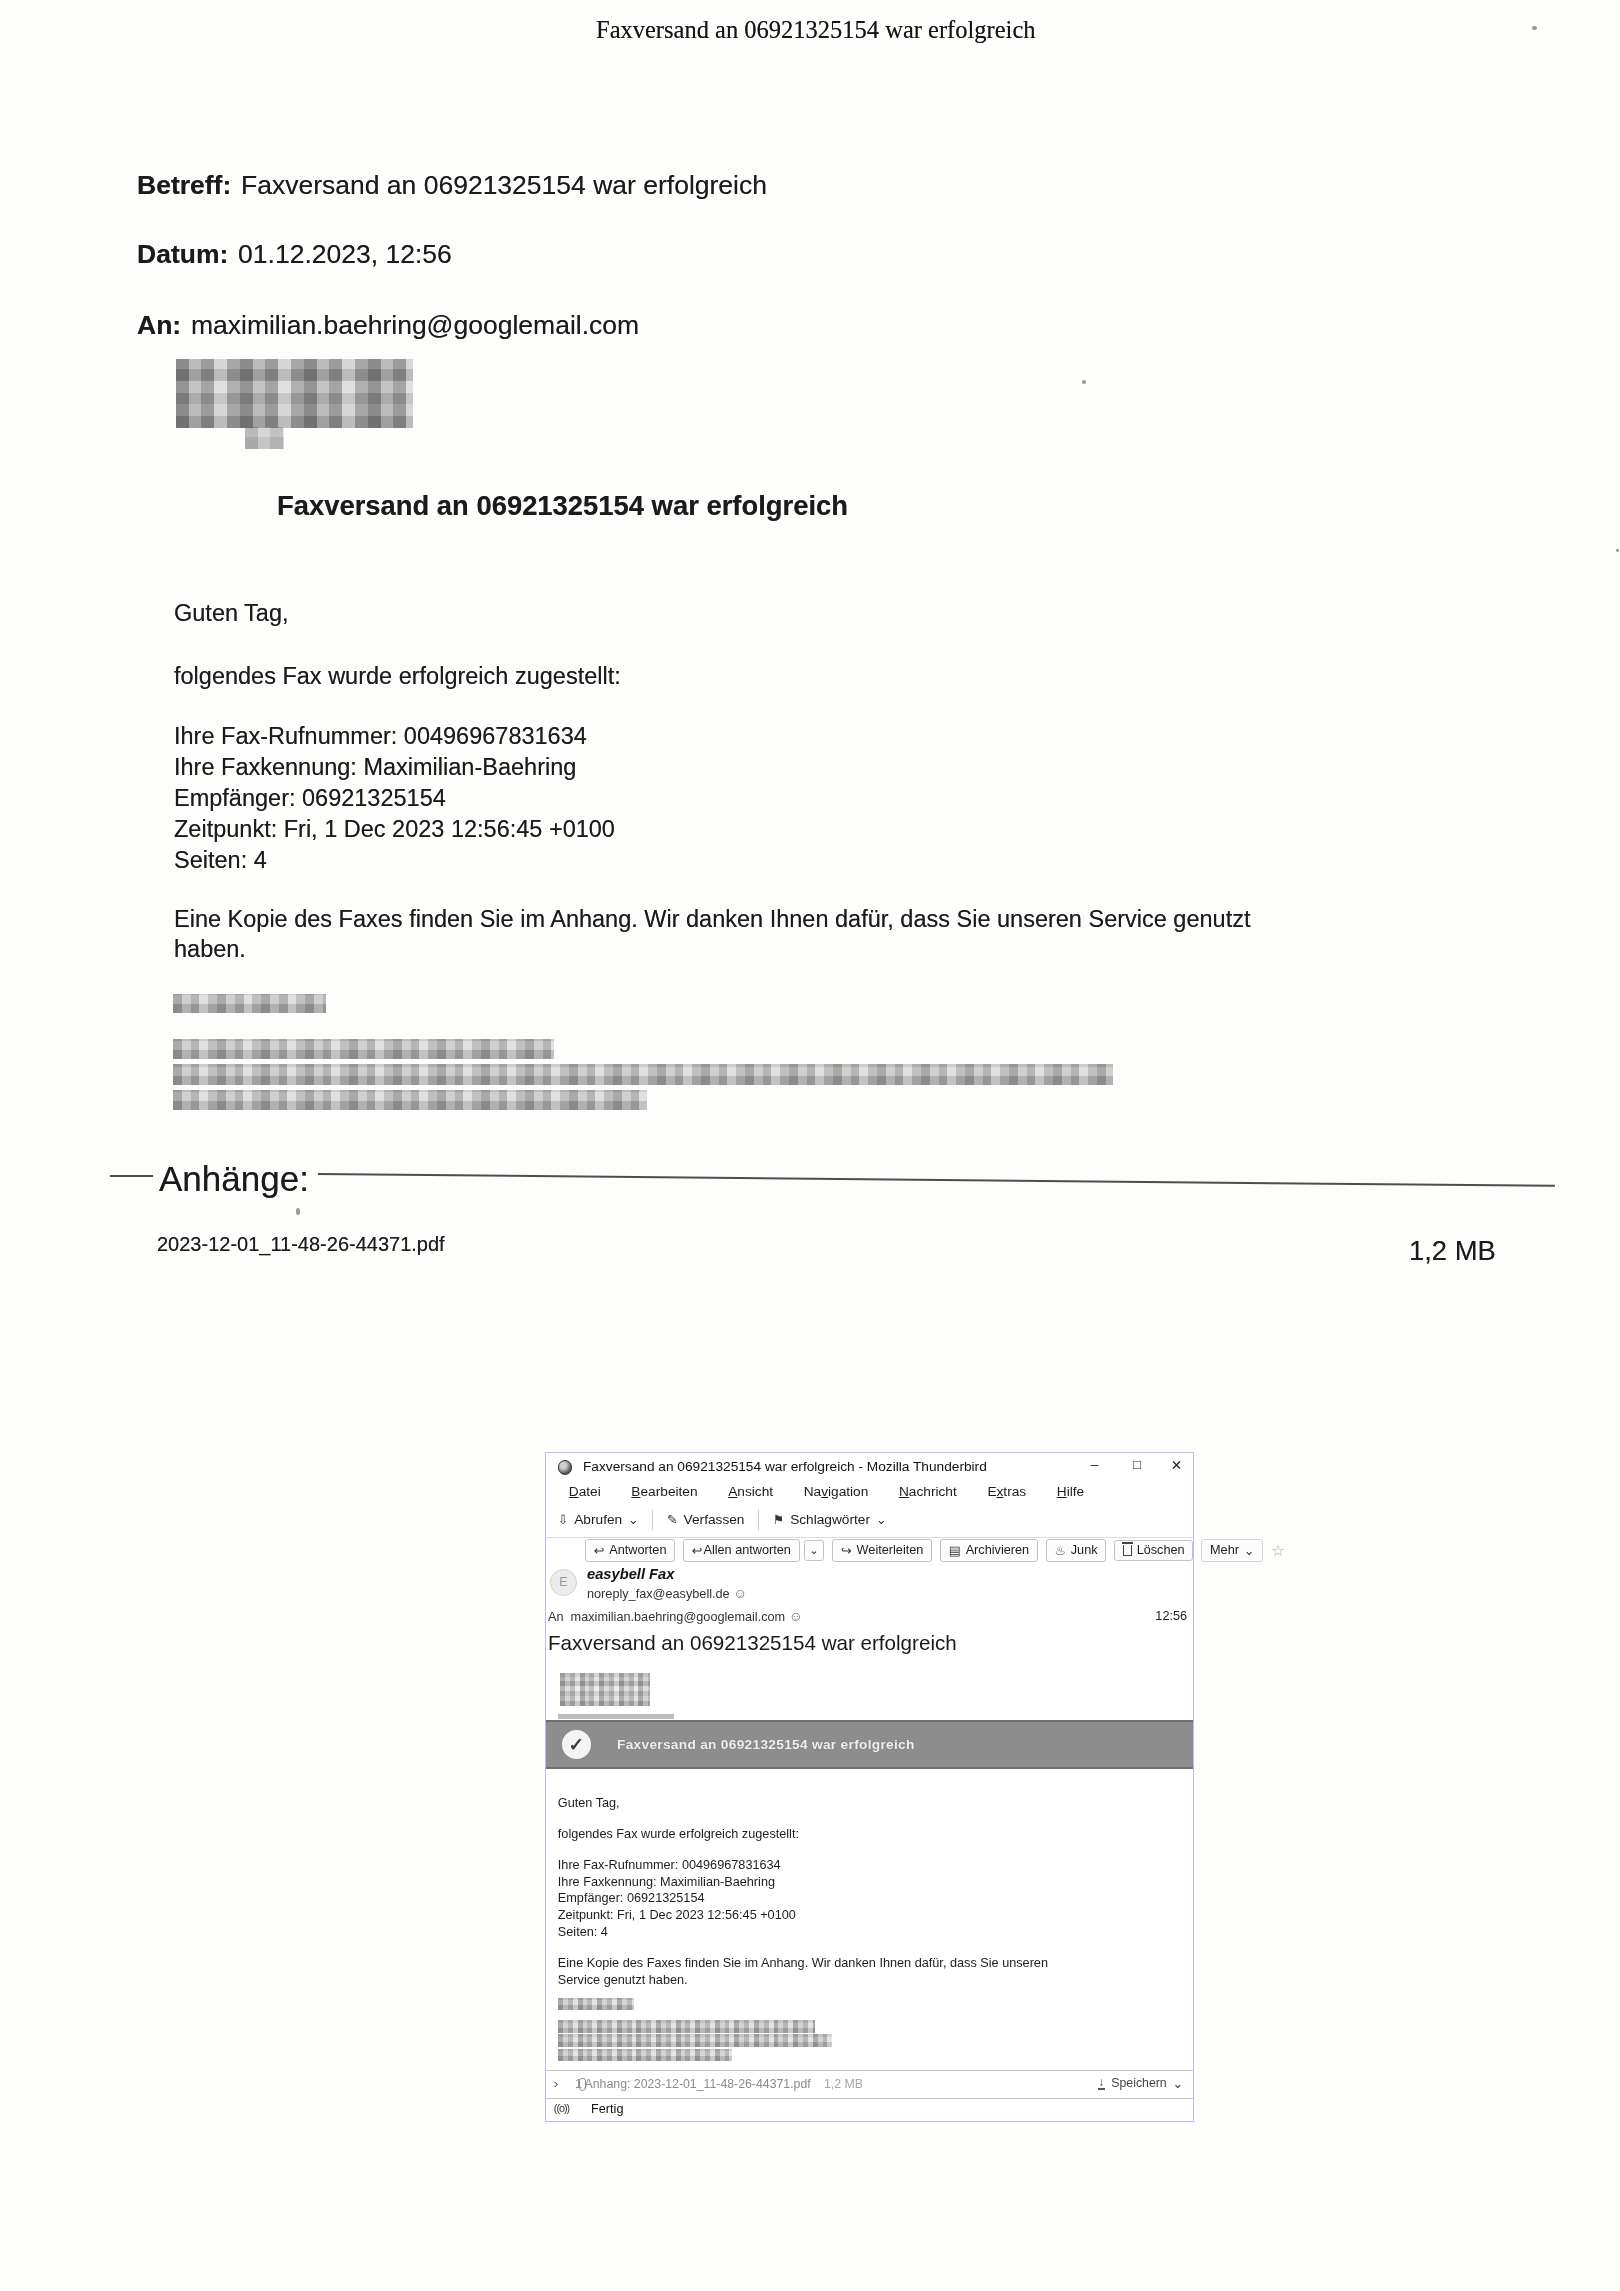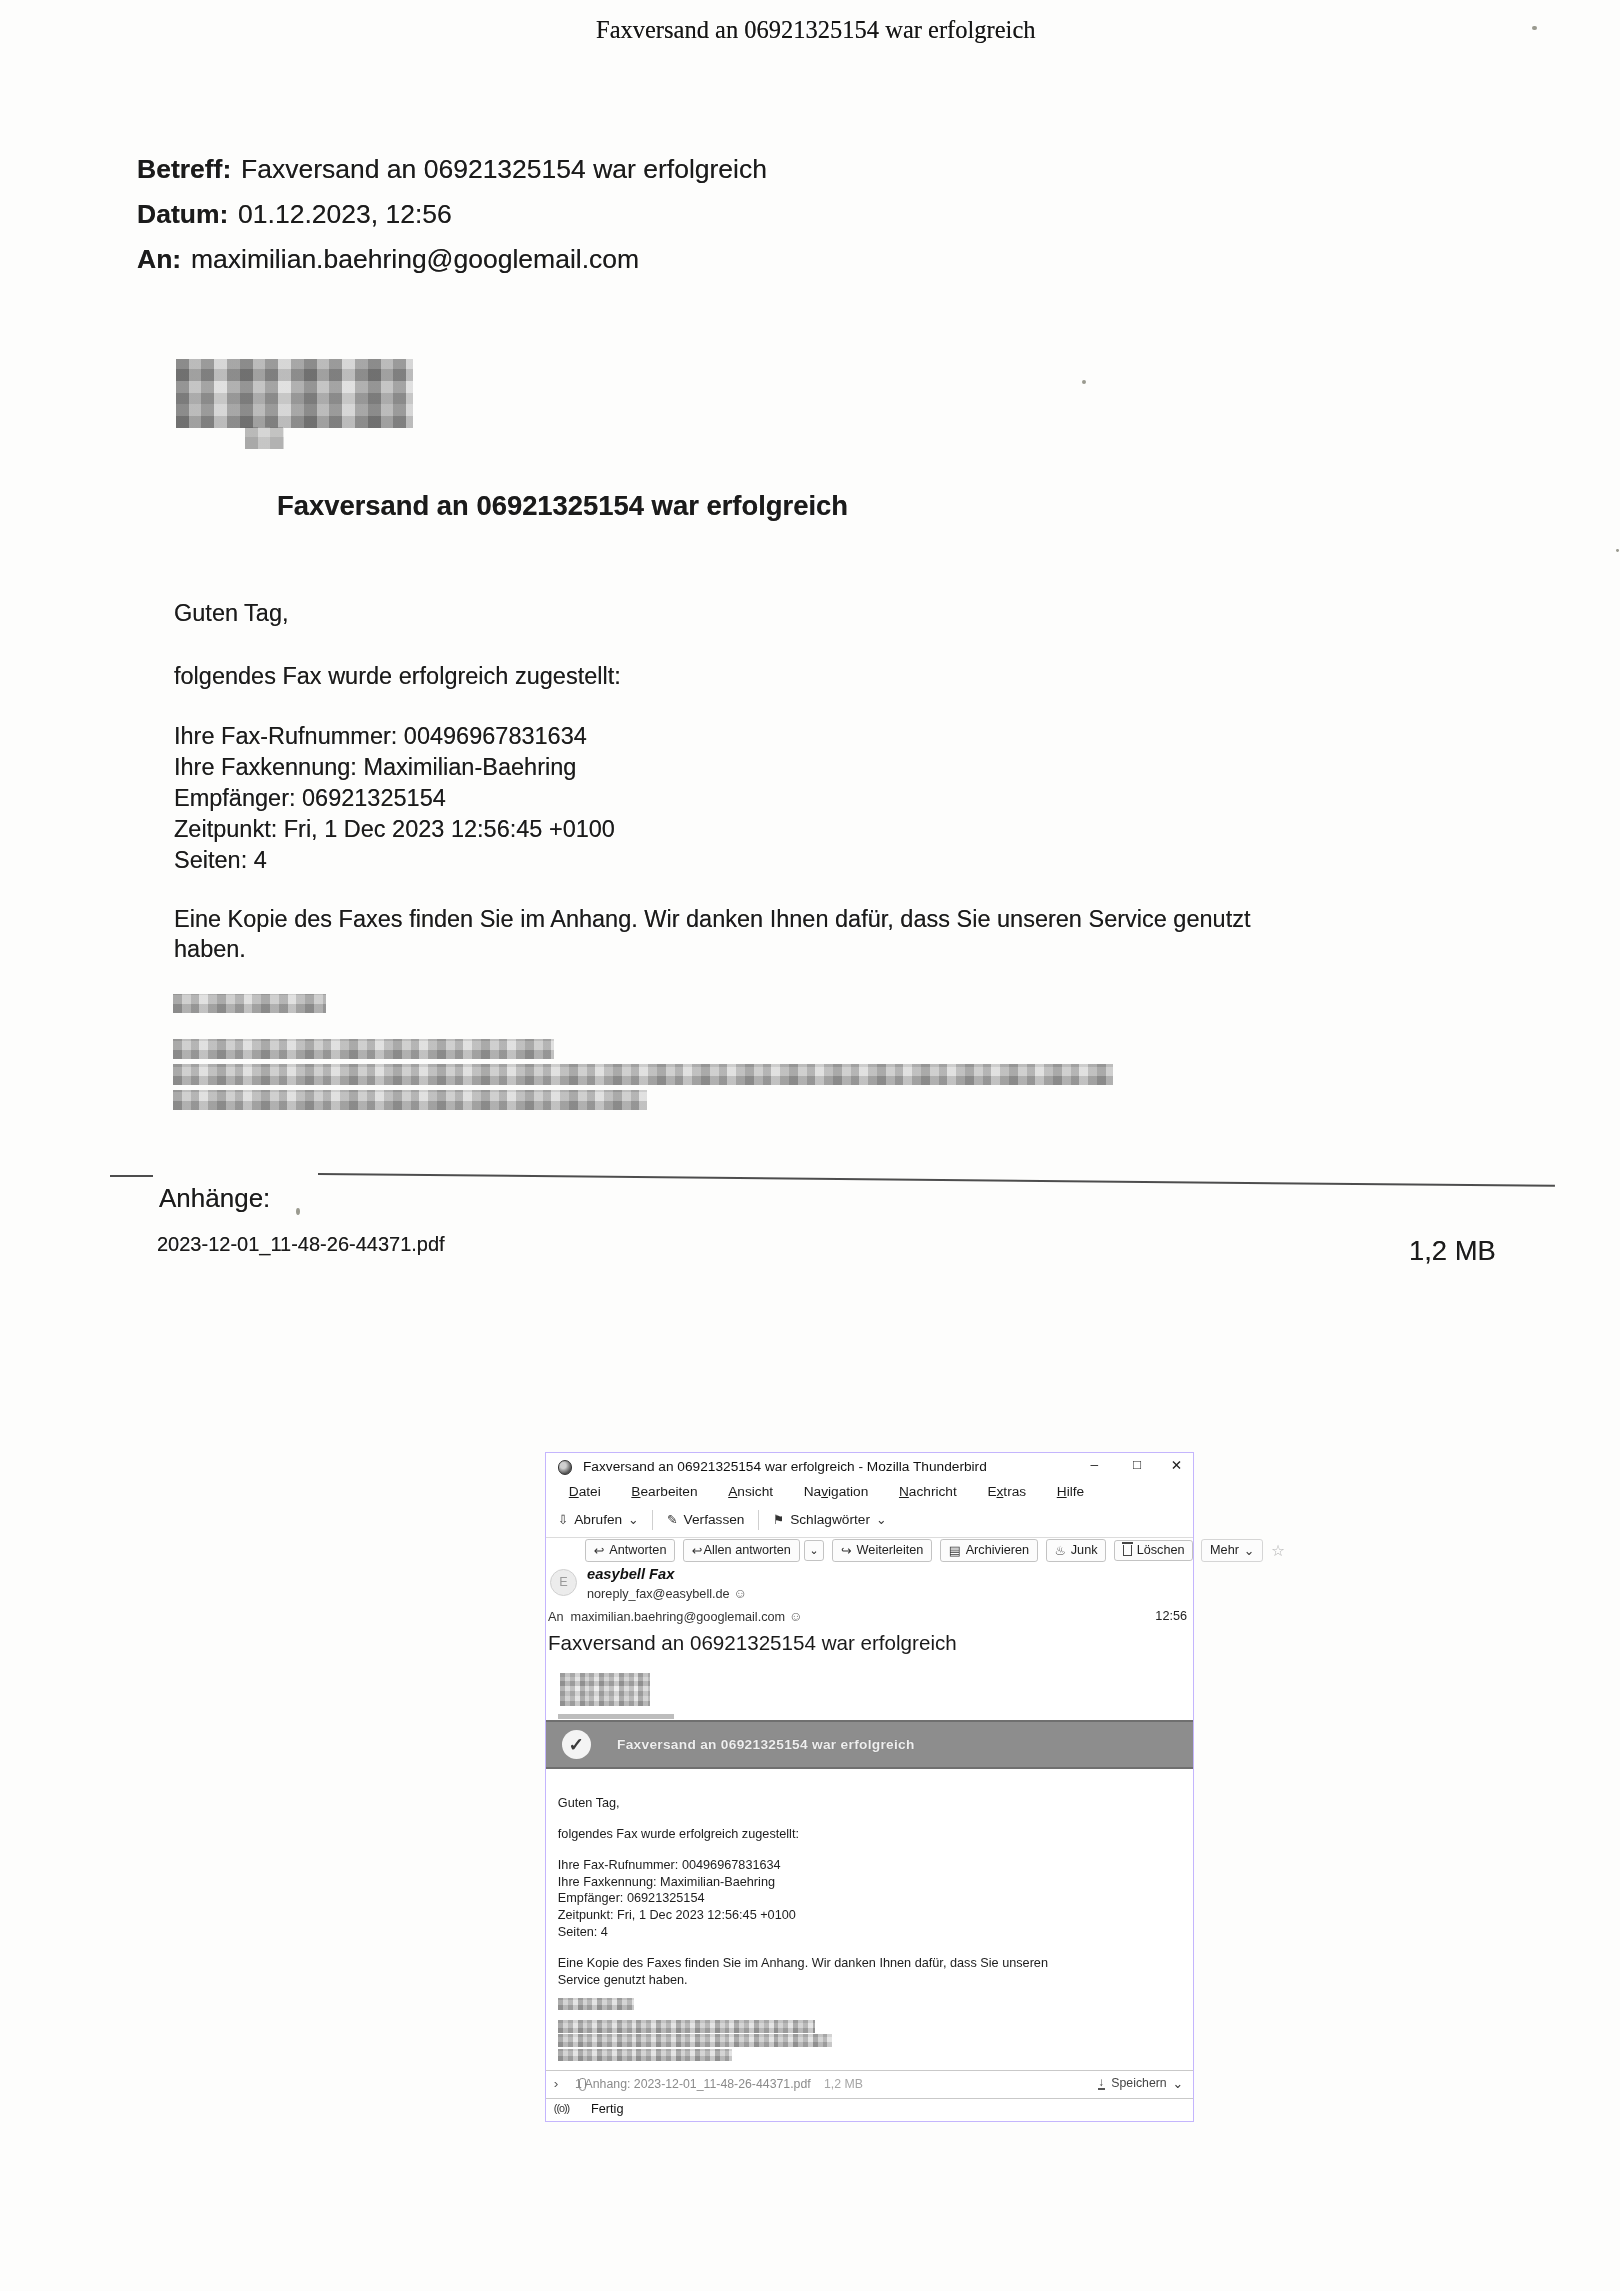--- a/index.html
+++ b/index.html
@@ -22,21 +22,21 @@
   }
   .mosaic-sm{
     background-image:
       repeating-linear-gradient(90deg, rgba(80,80,80,.4) 0 4.9px, rgba(180,180,180,.4) 4.9px 9.8px, rgba(110,110,110,.4) 9.8px 14.7px, rgba(220,220,220,.4) 14.7px 19.6px),
       repeating-linear-gradient(0deg, rgba(90,90,90,.42) 0 4.9px, rgba(205,205,205,.42) 4.9px 9.8px, rgba(135,135,135,.42) 9.8px 14.7px, rgba(238,238,238,.42) 14.7px 19.6px);
   }
   .speck{position:absolute;background:#9a9a8f;border-radius:50%;}
 
   
   .page-title{font-family:"Liberation Serif",serif;font-size:24.5px;color:#151515;}
-  .meta-line{font-size:26.5px;line-height:33px;white-space:nowrap;display:flex;align-items:flex-end;}
+  .meta-line{font-size:26.5px;line-height:33px;white-space:nowrap;display:flex;align-items:flex-start;margin-top:26px;}
   .meta-label{font-weight:bold;margin-right:9.8px;}
   .heading{font-size:27.4px;font-weight:bold;}
   .bodytext{font-size:23.5px;}
   .rule{position:absolute;height:2px;background:#4d4d4d;}
 
   
   .tb-window{
     position:absolute;left:545px;top:1452px;width:649px;height:670px;
     background:#fff;border:1px solid #c4b5fd;box-sizing:border-box;
     font-size:12.7px;color:#222;
@@ -132,21 +132,21 @@
   <div class="bodytext print" style="line-height:30px;">Eine Kopie des Faxes finden Sie im Anhang. Wir danken Ihnen dafür, dass Sie unseren Service genutzt</div>
   <div class="bodytext print" style="line-height:30px;">haben.</div>
 </div>
 
 <div class="abs mosaic" style="left:173px;top:994px;width:153px;height:18.6px;"></div>
 <div class="abs mosaic" style="left:173px;top:1039px;width:381px;height:19.6px;"></div>
 <div class="abs mosaic" style="left:173px;top:1064px;width:940px;height:20.6px;"></div>
 <div class="abs mosaic" style="left:173px;top:1090px;width:474px;height:19.6px;"></div>
 
 <div class="rule" style="left:110px;top:1175px;width:43px;"></div>
-<div class="abs print" style="left:159px;top:1159px;font-size:26px;margin-top:24px;">Anhänge:</div>
+<div class="abs print" style="left:159px;top:1159px;font-size:35px;">Anhänge:</div>
 <div class="rule" style="left:318px;top:1173px;width:1237px;transform:rotate(0.55deg);transform-origin:left center;"></div>
 
 <div class="abs print" style="left:157px;top:1233px;font-size:20px;">2023-12-01_11-48-26-44371.pdf</div>
 <div class="abs print" style="left:1409px;top:1235px;font-size:27.4px;font-weight:500;">1,2 MB</div>
 
 <div class="tb-window">
 
   <div class="abs tb-titlebar">
     <span class="abs tb-appicon"></span>
     <span class="abs tb-title">Faxversand an 06921325154 war erfolgreich - Mozilla Thunderbird</span>

